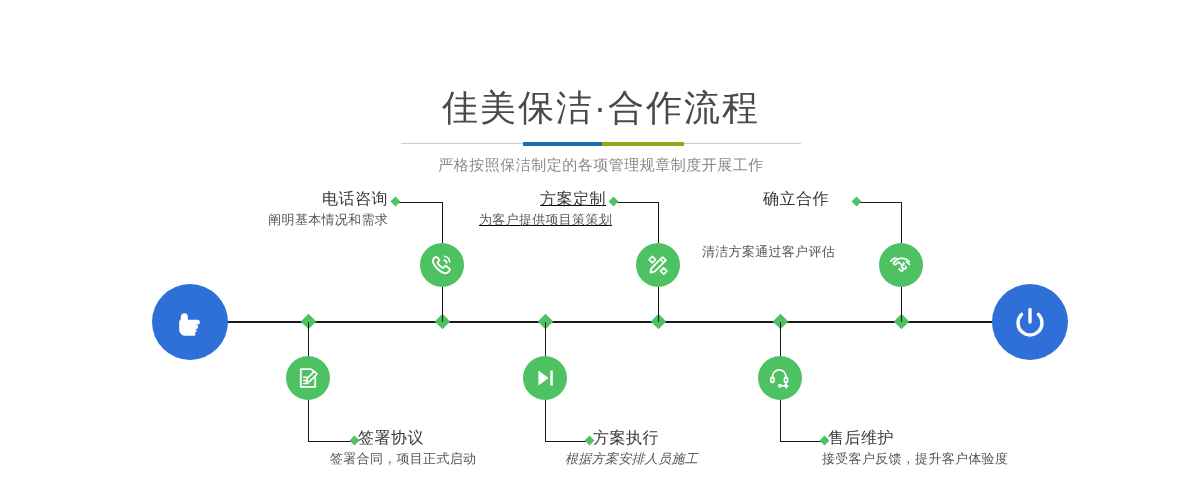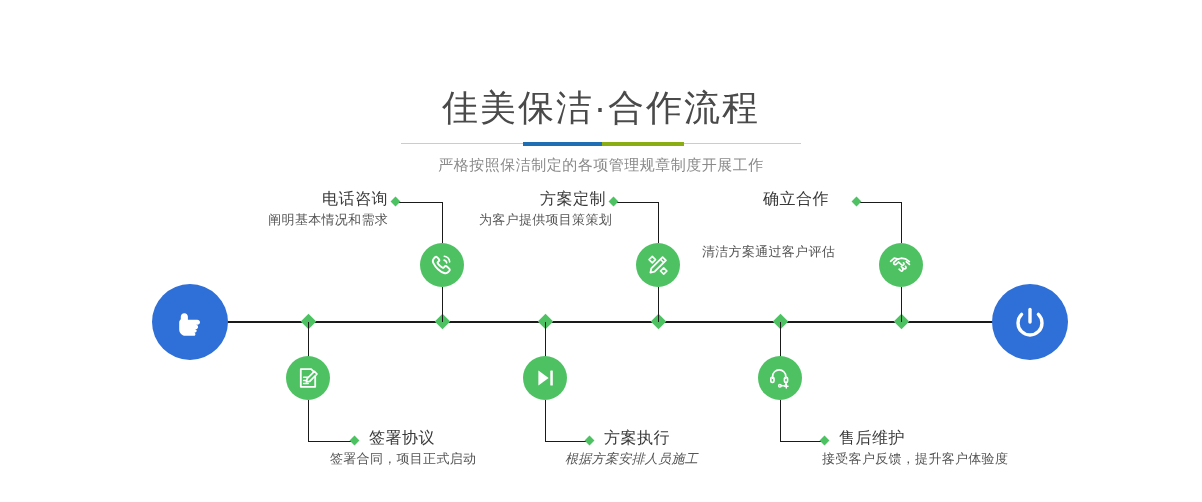--- a/index.html
+++ b/index.html
@@ -170,21 +170,20 @@
   
   .label {
     position: absolute;
     white-space: nowrap;
   }
   .label .lbl-title {
     font-size: 16px;
     line-height: 22px;
     color: #3a3a3a;
     letter-spacing: 0.5px;
-    margin-left: 11px;
   }
   .label .lbl-desc {
     font-size: 13px;
     line-height: 20px;
     color: #555555;
     letter-spacing: 0.3px;
   }
   .label.above { text-align: right; }
   .label.below { text-align: left; }
 </style>
@@ -277,21 +276,21 @@
           <path fill="none" stroke="#ffffff" stroke-width="1.8" stroke-linejoin="round" d="M17.6 5.1l3.3 3.3L9.6 19.7l-4.2.9.9-4.2z"></path>
           <line x1="15.4" y1="7.3" x2="18.7" y2="10.6" stroke="#ffffff" stroke-width="1.5"></line>
           <path fill="none" stroke="#ffffff" stroke-width="1.7" stroke-linejoin="round" d="M7.3 4.4l3.2 3.2-3.2 3.2-3.2-3.2z" opacity="0.95"></path>
           <path fill="none" stroke="#ffffff" stroke-width="1.7" stroke-linejoin="round" d="M18.7 15.8l3.2 3.2-3.2 3.2-3.2-3.2z" opacity="0.95"></path>
         </svg>
       </span>
     </div>
     <div class="elbow-v" style="left:658px; top:52px; height:41px;"></div>
     <div class="elbow-h" style="left:614px; top:52px; width:44px;"></div>
     <div class="tip" style="left:610px; top:48px;"></div>
-    <div class="label above" style="left:216px; top:38px; width:390px;">
+    <div class="label above" style="left:216px; top:38px; width:390px;text-decoration:underline;">
       <div class="lbl-title">方案定制</div>
       <div class="lbl-desc" style="margin-right:-6px;">为客户提供项目策策划</div>
     </div>
 
     <div class="stem" style="left:545px; top:172px; height:35px;"></div>
     <div class="node" style="left:523px; top:206px;">
       <span>
         <svg width="26" height="26" viewBox="0 0 26 26">
           <path fill="#ffffff" d="M6.4 5.6l10.2 7.4-10.2 7.4z"></path>
           <rect x="18.3" y="5.6" width="2.5" height="14.8" fill="#ffffff" rx="0.5"></rect>

